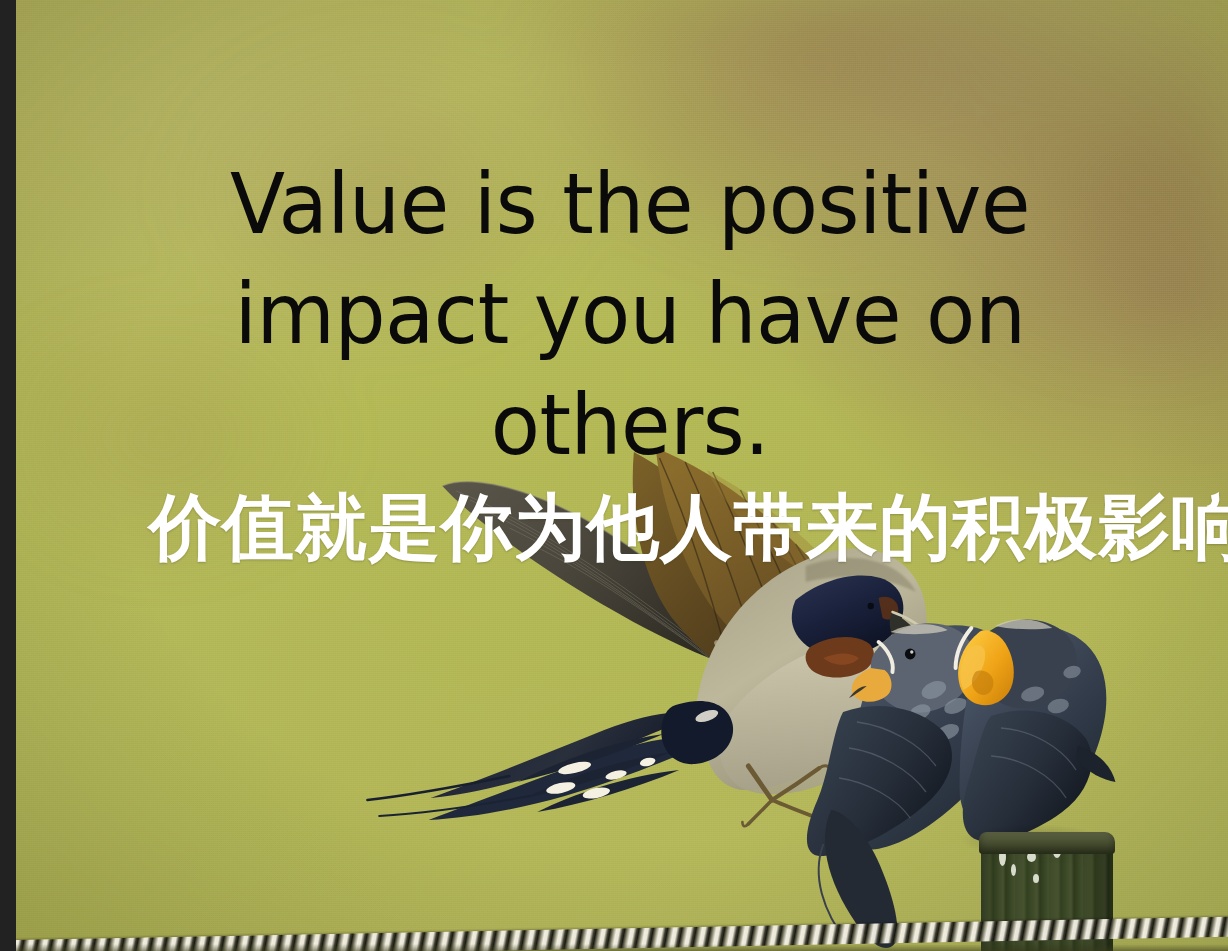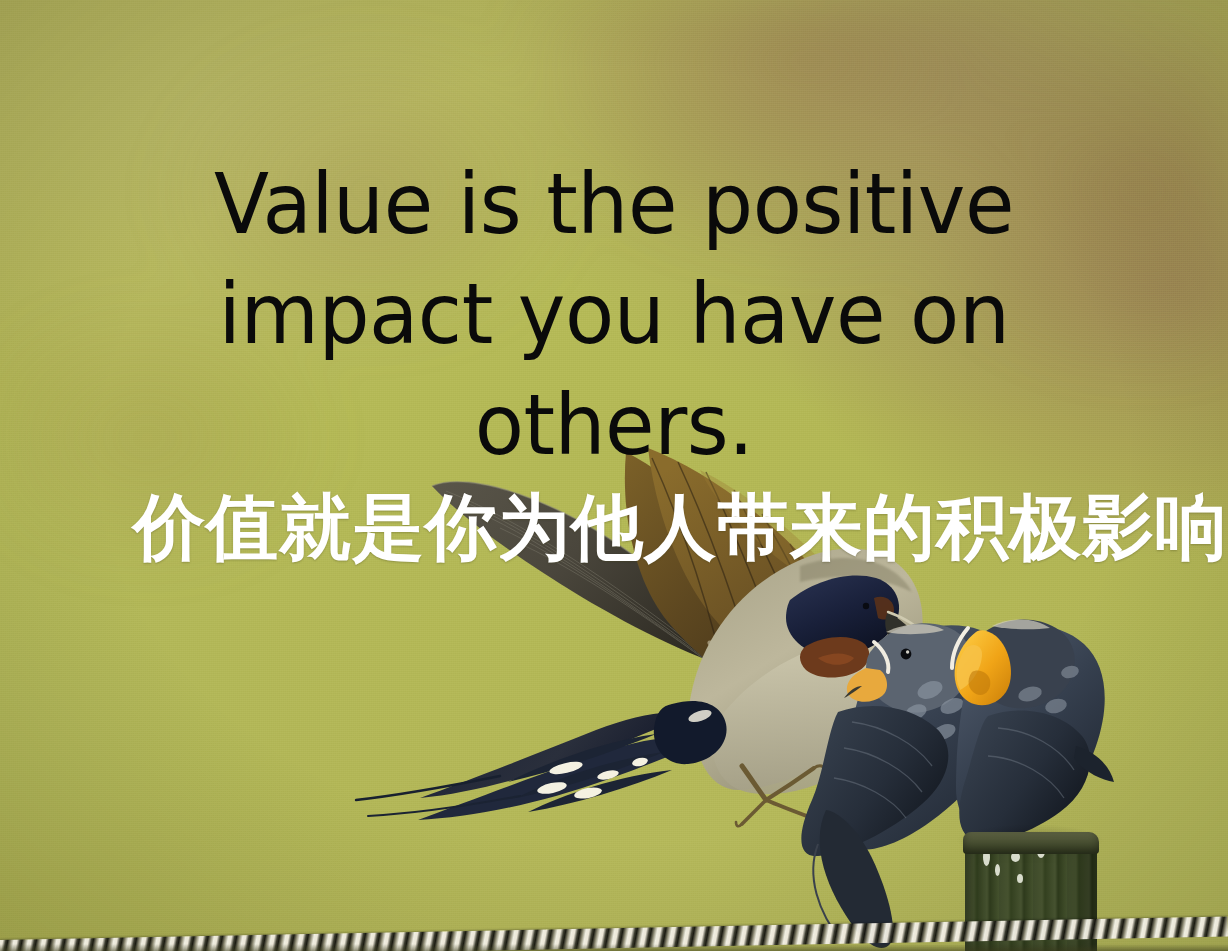--- a/index.html
+++ b/index.html
@@ -9,20 +9,21 @@
     font-family:"DejaVu Sans", sans-serif;
     display:flex; align-items:flex-start; justify-content:flex-start;
   }
 
   
   #stage{
     position:relative;
     width:1228px; height:951px;
     overflow:hidden;
     background:#ec4899;
+    margin-left:16px;
   }
 
   
   .bg-base{
     position:absolute; inset:0;
     background:
       radial-gradient(ellipse 620px 420px at 18% 12%,  #b9b967 0%, rgba(185,185,103,0) 72%),
       radial-gradient(ellipse 700px 500px at 78% 8%,   #a79a5f 0%, rgba(167,154,95,0) 70%),
       radial-gradient(ellipse 560px 380px at 95% 30%,  #a08c55 0%, rgba(160,140,85,0) 72%),
       radial-gradient(ellipse 900px 600px at 50% 58%,  #b4b956 0%, rgba(180,185,86,0) 75%),

